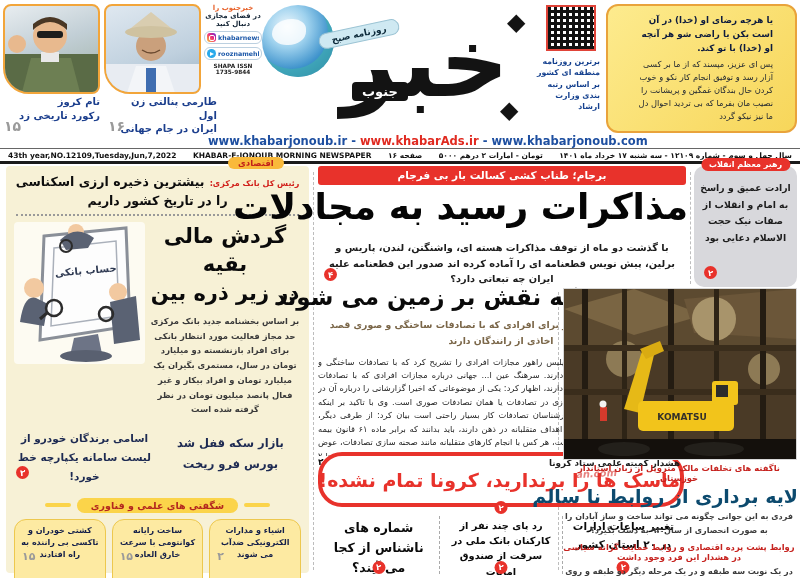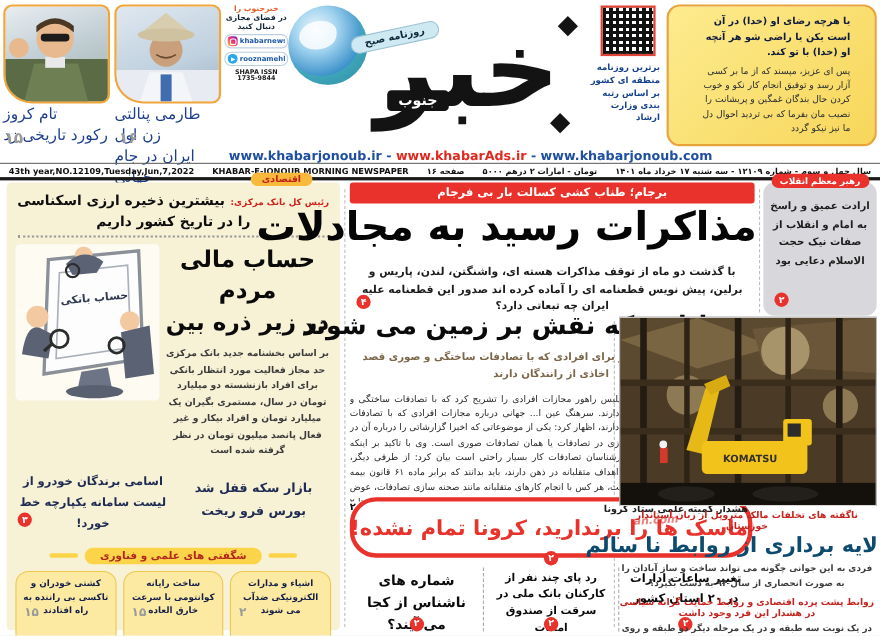--- a/index.html
+++ b/index.html
@@ -5,23 +5,23 @@
   * { margin:0; padding:0; box-sizing:border-box; }
   html,body { background:#e9e9e9; }
   body { font-family:"DejaVu Sans", sans-serif; }
   .page { position:relative; width:800px; height:578px; background:#ffffff; overflow:hidden; direction:rtl; margin:0 auto; }
 
   
   .photo-card { position:absolute; top:4px; width:97px; height:90px; border:2px solid #f2a53a;
     border-radius:8px 8px 8px 26px; overflow:hidden; }
   .card-tc { left:3px; background:linear-gradient(160deg,#e8edf0 0%,#c2cfd6 45%,#9fb0a4 100%); }
   .card-tr { left:104px; background:linear-gradient(160deg,#dfe8f0 0%,#bfd0de 60%,#9db4c6 100%); }
-  .caption { position:absolute; top:95px; width:97px; text-align:left; color:#1b3e8d;
-    font-weight:normal; font-size:14px; line-height:1.35; }
-  .cap-tc { left:3px; } .cap-tr { left:104px; }
+  .caption { position:absolute; top:95px; width:97px; text-align:right; color:#1b3e8d;
+    font-weight:bold; font-size:10px; line-height:1.35; }
+  .cap-tc { left:3px; } .cap-tr { left:120px; }
   .pageno { position:absolute; top:118px; color:#9a9a9a; font-size:14px; font-weight:bold; }
   .pn15 { left:4px; } .pn16 { left:108px; }
 
   .social { position:absolute; left:204px; top:4px; width:58px; font-size:7px; text-align:center; }
   .social .f1 { color:#e8622b; font-weight:bold; }
   .social .f2, .social .f3 { color:#123; font-weight:bold; }
   .handle { display:flex; align-items:center; gap:2px; border:1px solid #bcd0e0; border-radius:6px;
     background:#fff; margin-top:3px; padding:1px 2px; direction:ltr; }
   .handle span.txt { color:#1b57a8; font-size:6.3px; font-weight:bold; overflow:hidden; white-space:nowrap; }
   .ig-icon { width:9px; height:9px; border-radius:3px; flex:0 0 9px;
@@ -251,21 +251,21 @@
     <div class="econ-pill">اقتصادی</div>
     <div class="econ-line">
       <span class="lead">رئیس کل بانک مرکزی:</span>
       <span class="big">بیشترین ذخیره ارزی اسکناسی را در تاریخ کشور داریم</span>
     </div>
     <div class="dotline"></div>
 
     <div class="econ-main">
       <div class="econ-text">
         <div class="econ-h">
-          <div>حساب مالی مردم</div>
+          <div>گردش مالی بقیه</div>
           <div>در زیر ذره بین</div>
         </div>
         <div class="econ-deck">بر اساس بخشنامه جدید بانک مرکزی حد مجاز فعالیت مورد انتظار بانکی برای افراد بازنشسته دو میلیارد تومان در سال، مستمری بگیران یک میلیارد تومان و افراد بیکار و غیر فعال پانصد میلیون تومان در نظر گرفته شده است</div>
       </div>
       <div class="cartoon">
         <svg width="131" height="142" viewBox="0 0 131 142">
           <polygon points="30,14 112,6 116,104 26,118" fill="#fdfdfd" stroke="#8a8f98" stroke-width="3"></polygon>
           <polygon points="40,26 102,19 105,94 37,104" fill="none" stroke="#aab0ba" stroke-width="1.5"></polygon>
           <polygon points="60,116 84,112 88,132 56,134" fill="#6d7486"></polygon>
           <ellipse cx="72" cy="134" rx="26" ry="6" fill="#596070"></ellipse>

